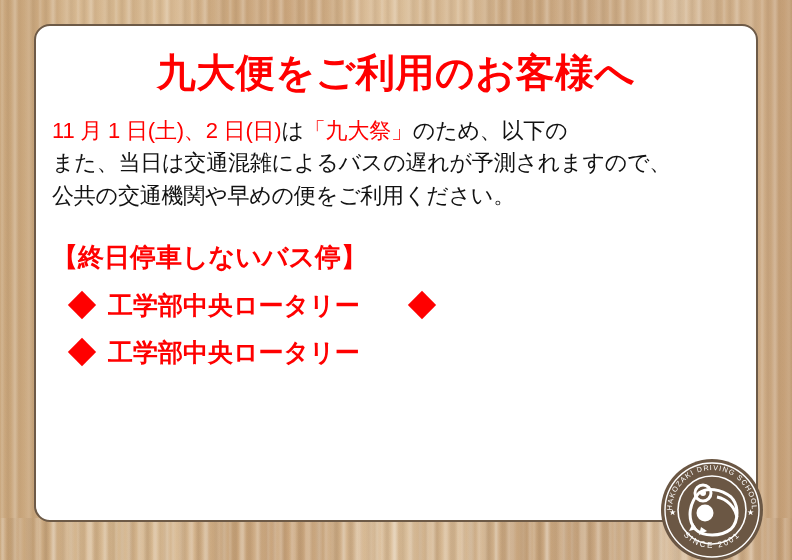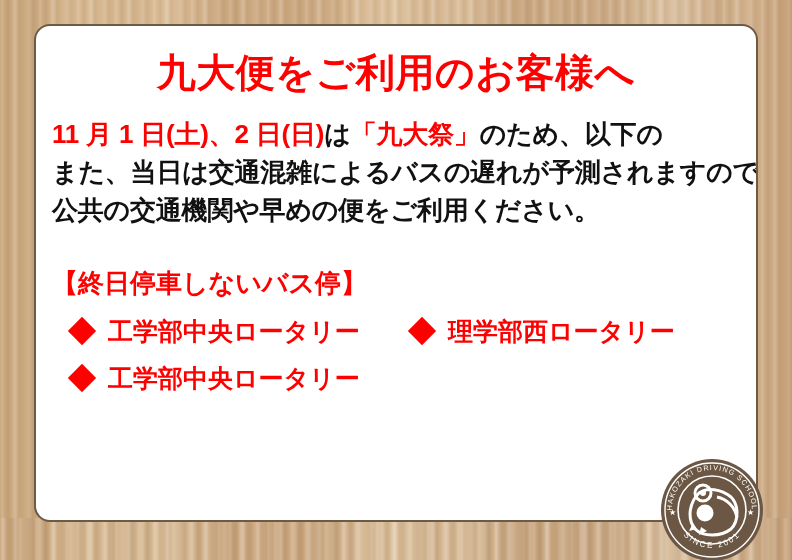--- a/index.html
+++ b/index.html
@@ -84,33 +84,33 @@
     line-height: 1.1;
     white-space: nowrap;
   }
 
   
   #body-block {
     margin-top: 20px;
     padding: 0 16px 0 16px;
   }
   .body-line {
-    font-size: 26px;
+    font-size: 22px;
     line-height: 1.47;
     color: #111111;
-    font-weight: bold;
+    font-weight: normal;
     white-space: nowrap;
     letter-spacing: -0.2px;
   }
   .red { color: #ff0000; }
   .blk { color: #111111; }
 
   
   #section-header {
-    margin-top: 36px;
+    margin-top: 28px;
     padding-left: 16px;
     font-size: 26px;
     font-weight: bold;
     color: #ff0000;
     white-space: nowrap;
   }
 
   
   #stops {
     margin-top: 14px;
@@ -179,21 +179,20 @@
     <div id="stops">
 
       <div class="stop-item">
         <span class="diamond-icon"></span>
         <span>工学部中央ロータリー</span>
       </div>
 
 
       <div class="stop-item">
         <span class="diamond-icon"></span>
-        <span>理学部西ロータリー</span>
       </div>
 
       <div class="stop-item">
         <span class="diamond-icon"></span>
         <span>工学部中央ロータリー</span>
       </div>
 
     </div>
   </div>
 

